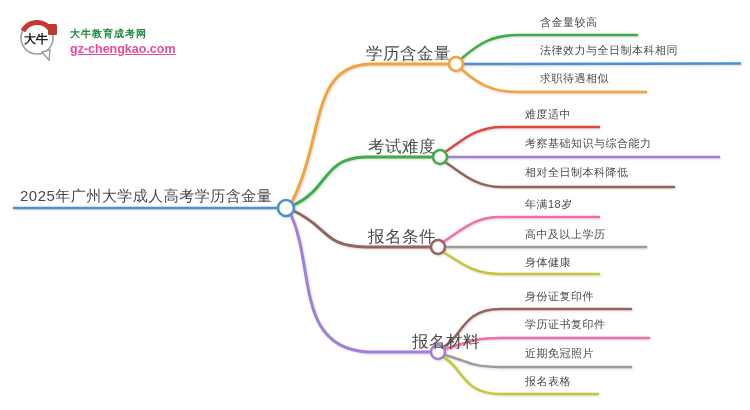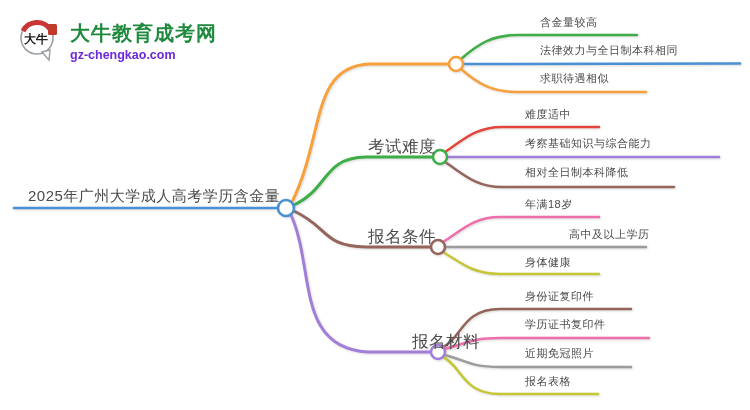--- a/index.html
+++ b/index.html
@@ -11,22 +11,22 @@
   .lines{filter:drop-shadow(1px 1.5px 0.8px rgba(130,130,130,0.30));}
   .node{
     position:absolute;color:#4a4a4a;white-space:nowrap;line-height:1.15;
     letter-spacing:0.5px;
   }
   .root-label{font-size:15px;font-weight:500;}
   .branch-label{font-size:16.5px;}
   .leaf-label{font-size:11px;}
   .logo{position:absolute;left:12px;top:12px;display:flex;align-items:center;}
   .logo-text{margin-left:6px;padding-top:6px;}
-  .logo-name{font-size:20px;font-weight:bold;color:#1f8a3d;letter-spacing:1px;}
-  .logo-domain{font-size:12.5px;font-weight:bold;color:#6d28d9;margin-top:1px;}
+  .logo-name{font-size:10px;font-weight:bold;color:#1f8a3d;letter-spacing:1px;}
+  .logo-domain{font-size:12.5px;font-weight:bold;color:#ec4899;margin-top:1px;text-decoration:underline;}
 </style>
 </head>
 <body>
 
 <div class="stage">
 
   <svg class="lines" width="750" height="410" viewBox="0 0 750 410">
     <g fill="none" stroke-linecap="round" stroke-linejoin="round">
 
       <path d="M 14 208 L 278 208" stroke="#4a90d2" stroke-width="2.6"></path>
@@ -68,36 +68,37 @@
       <path d="M 11 19 A 16 16 0 0 1 38 17" fill="none" stroke="#c93535" stroke-width="5"></path>
       <rect x="36" y="12" width="9" height="11" rx="1.5" fill="#c0392b"></rect>
       <text x="24" y="31" font-size="12" font-weight="bold" fill="#222222" text-anchor="middle">大牛</text>
     </svg>
     <div class="logo-text">
       <div class="logo-name">大牛教育成考网</div>
       <div class="logo-domain">gz-chengkao.com</div>
     </div>
   </div>
 
-  <div class="node root-label" style="left:28px;top:187px;">2025年广州大学成人高考学历含金量</div>
+  <div class="node root-label" style="left:20px;top:187px;">2025年广州大学成人高考学历含金量</div>
 
+  <div class="node branch-label" style="left:366px;top:44px;">学历含金量</div>
   <div class="node branch-label" style="left:368px;top:137px;">考试难度</div>
   <div class="node branch-label" style="left:368px;top:227px;">报名条件</div>
   <div class="node branch-label" style="left:368px;top:332px;margin-left:44px;">报名材料</div>
 
   <div class="node leaf-label" style="left:540px;top:16px;">含金量较高</div>
   <div class="node leaf-label" style="left:540px;top:44px;">法律效力与全日制本科相同</div>
   <div class="node leaf-label" style="left:540px;top:72px;">求职待遇相似</div>
 
   <div class="node leaf-label" style="left:525px;top:108px;">难度适中</div>
   <div class="node leaf-label" style="left:525px;top:137px;">考察基础知识与综合能力</div>
   <div class="node leaf-label" style="left:525px;top:166px;">相对全日制本科降低</div>
 
   <div class="node leaf-label" style="left:525px;top:198px;text-align:center;">年满18岁</div>
-  <div class="node leaf-label" style="left:525px;top:228px;margin-left:44px;">高中及以上学历</div>
+  <div class="node leaf-label" style="left:525px;top:228px;">高中及以上学历</div>
   <div class="node leaf-label" style="left:525px;top:256px;">身体健康</div>
 
   <div class="node leaf-label" style="left:525px;top:318px;">学历证书复印件</div>
   <div class="node leaf-label" style="left:525px;top:290px;">身份证复印件</div>
   <div class="node leaf-label" style="left:525px;top:347px;">近期免冠照片</div>
   <div class="node leaf-label" style="left:525px;top:375px;">报名表格</div>
 
 </div>
 
 </body></html>

